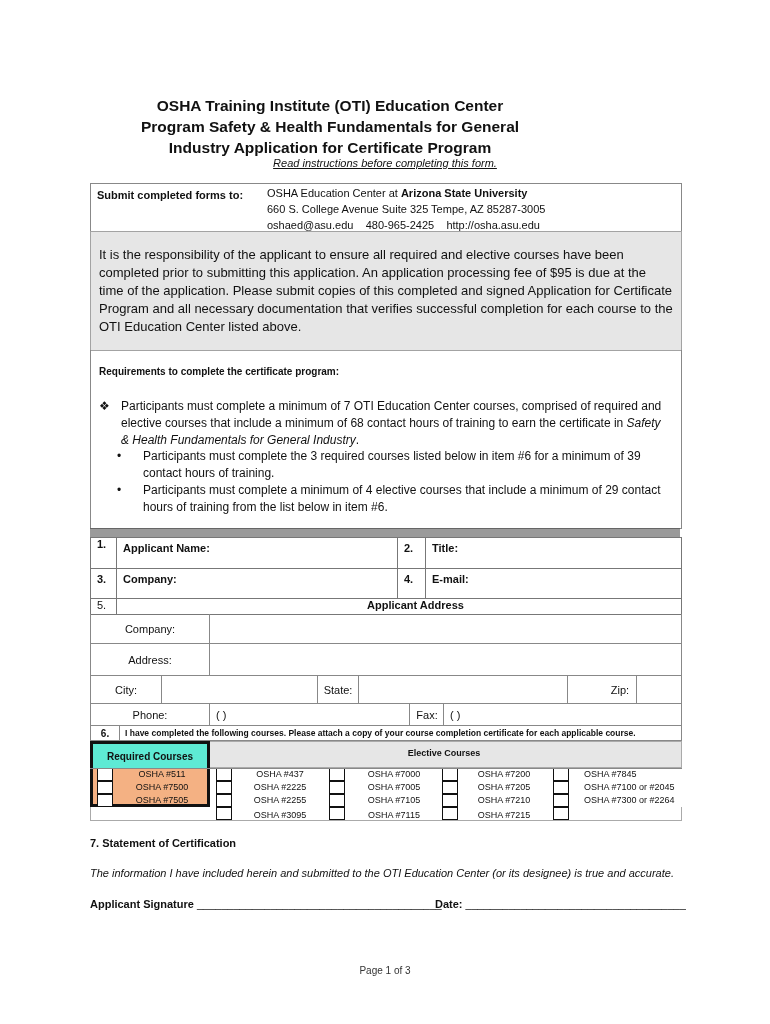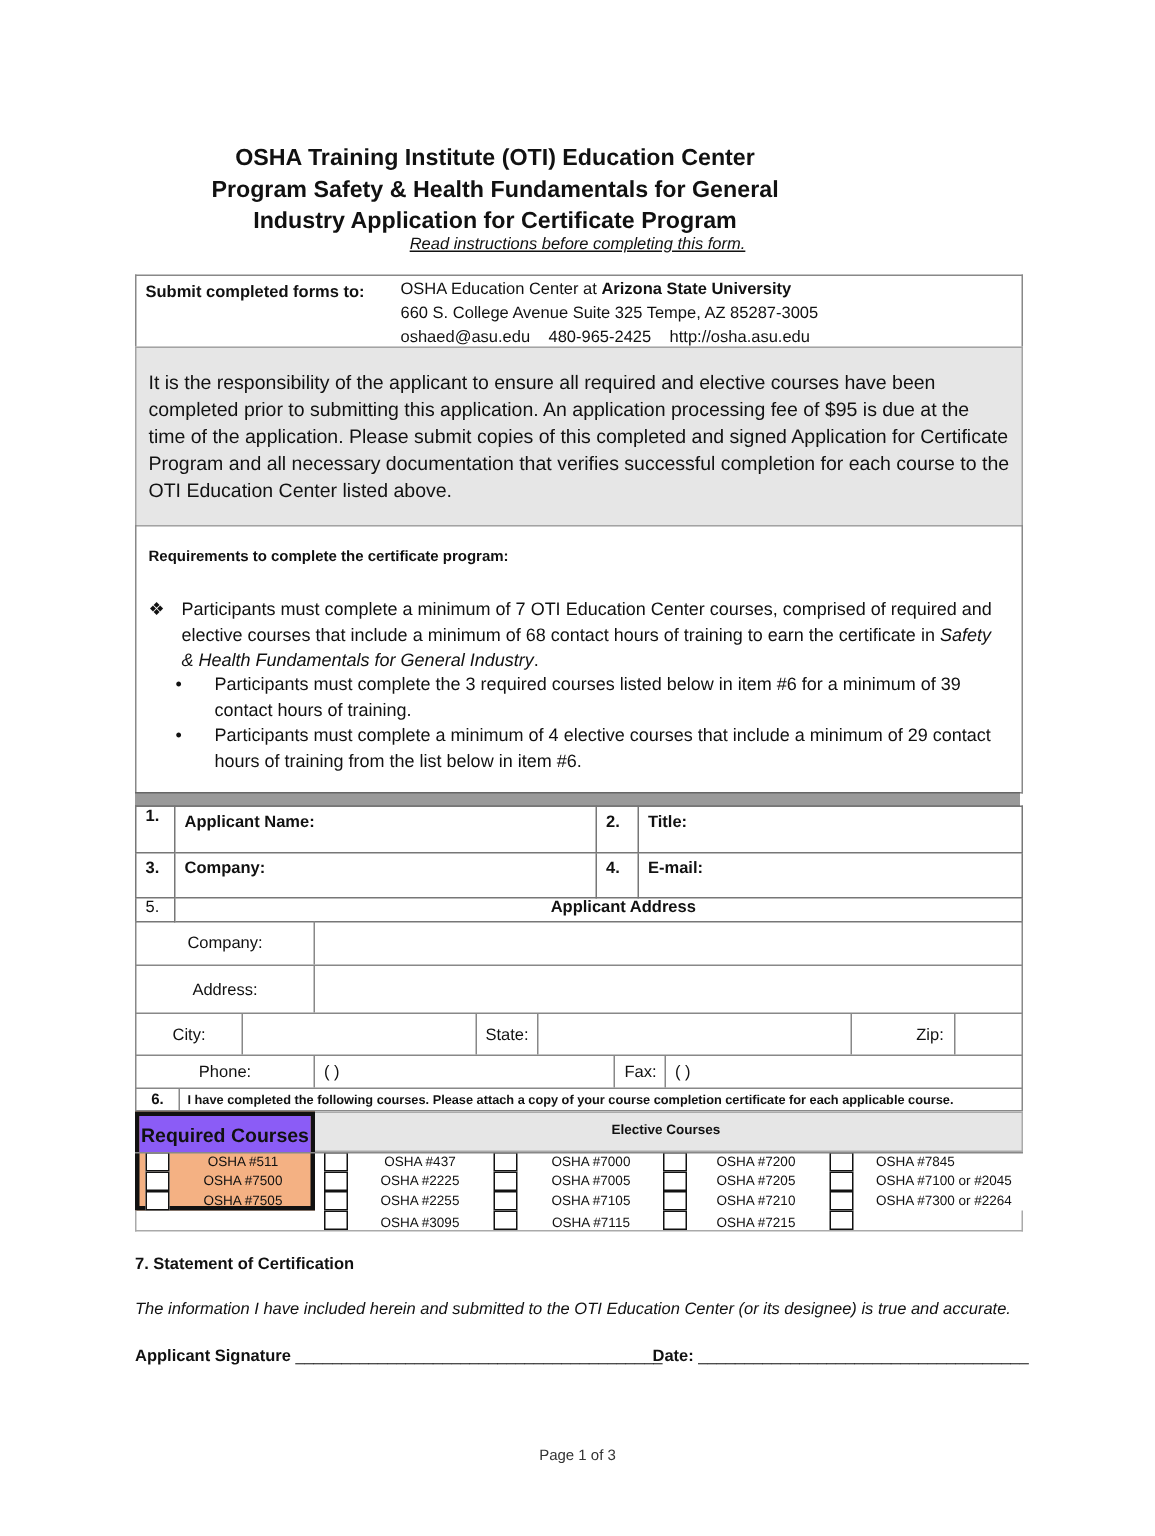--- a/index.html
+++ b/index.html
@@ -20,21 +20,21 @@
   .reqs .sub .dot { position: absolute; left: 0; top: 0; }
   .reqs .sub .txt { margin-left: 26px; display: block; }
   .greybar { position: absolute; left: 90px; top: 528px; width: 590px; height: 8px; background: #9a9a9a; border-top: 1px solid #666; border-bottom: 1px solid #666; }
   table.grid { position: absolute; left: 90px; border-collapse: collapse; font-size: 11px; }
   table.grid td { border: 1px solid #777; padding: 0 6px; vertical-align: top; }
   .b { font-weight: bold; }
   .addr-row { position: absolute; left: 90px; width: 592px; border-left: 1px solid #888; border-right: 1px solid #888; border-bottom: 1px solid #888; box-sizing: border-box; }
   .addr-row .c { position: absolute; top: 0; bottom: 0; border-right: 1px solid #888; font-size: 11px; display: flex; align-items: center; justify-content: center; }
   .courses-hdr { position: absolute; left: 90px; top: 741px; width: 592px; height: 27px; background: #e6e6e6; border: 1px solid #aaa; box-sizing: border-box; }
   .req-box { position: absolute; left: 90px; top: 741px; width: 120px; height: 66px; border: 3px solid #111; box-sizing: border-box; background: #f4b183; }
-  .req-box .hdr { position: absolute; left: 0; right: 0; top: 0; height: 24px; background: #8b5cf6; font-size: 13px; font-weight: bold; display: flex; align-items: center; justify-content: center; }
+  .req-box .hdr { position: absolute; left: 0; right: 0; top: 0; height: 24px; background: #5eead4; font-size: 10px; font-weight: bold; display: flex; align-items: center; justify-content: center; }
   .elective-hdr { position: absolute; left: 214px; top: 748px; width: 460px; text-align: center; font-size: 9px; font-weight: bold; }
   .crow { position: absolute; height: 12px; font-size: 9px; line-height: 12px; }
   .cbox { position: absolute; width: 14px; height: 11px; border: 1px solid #111; background: #fff; }
   .cname { position: absolute; text-align: center; }
   .cert-h { position: absolute; left: 90px; top: 837px; font-weight: bold; font-size: 11px; }
   .cert-t { position: absolute; left: 90px; top: 867px; font-style: italic; font-size: 11px; }
   .sig { position: absolute; left: 90px; top: 898px; font-weight: bold; font-size: 11px; }
   .date { position: absolute; left: 435px; top: 898px; font-weight: bold; font-size: 11px; }
   .footer { position: absolute; left: 0; width: 770px; top: 965px; text-align: center; font-size: 10px; color: #333; }
 </style>

